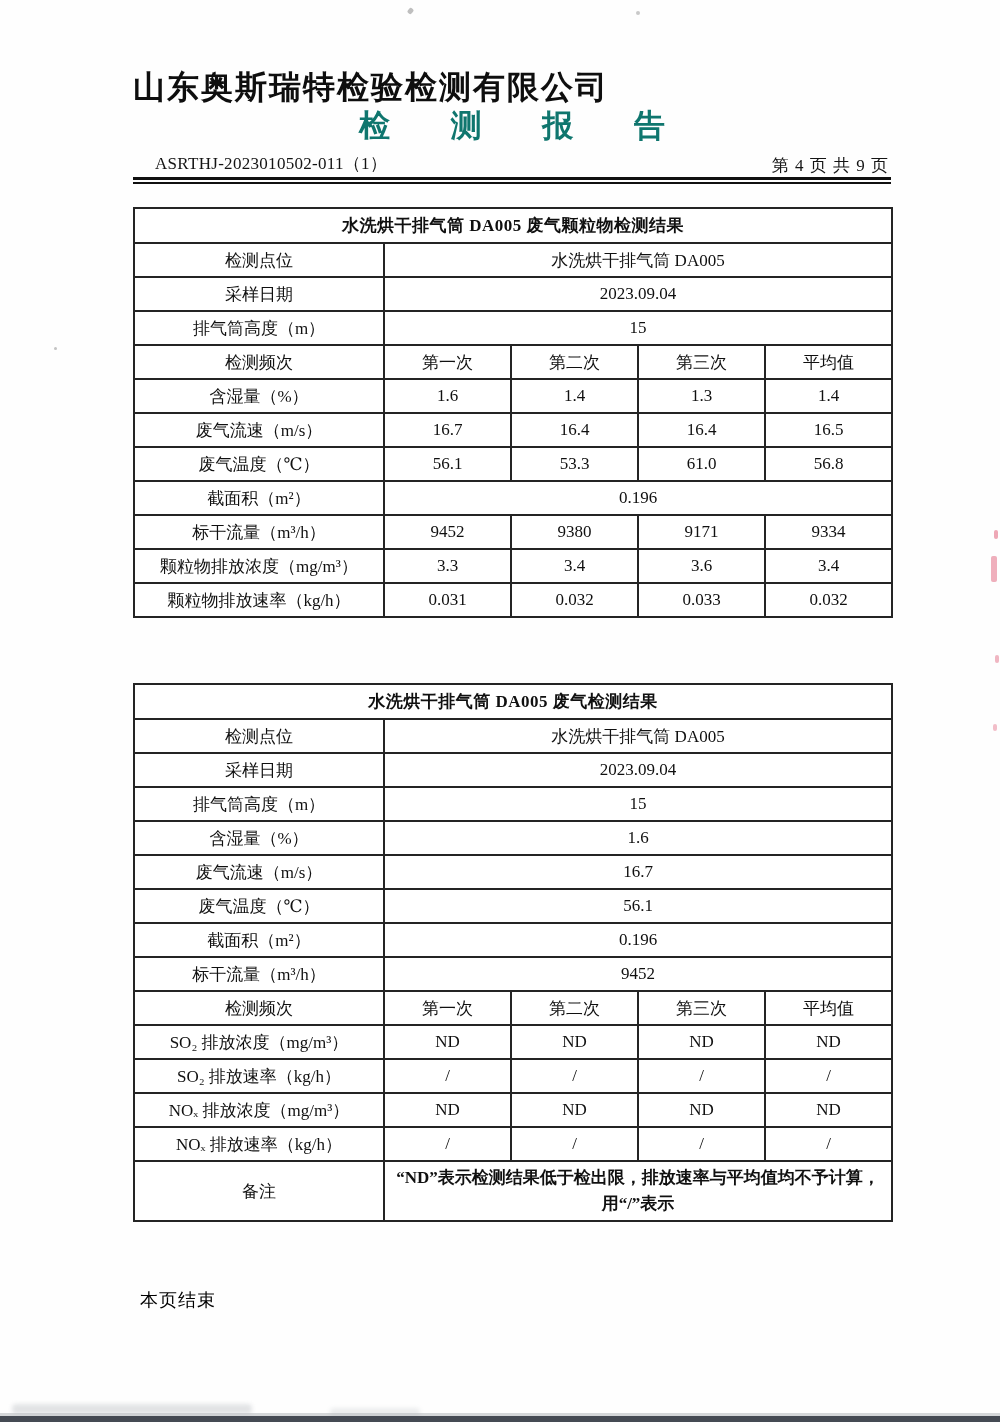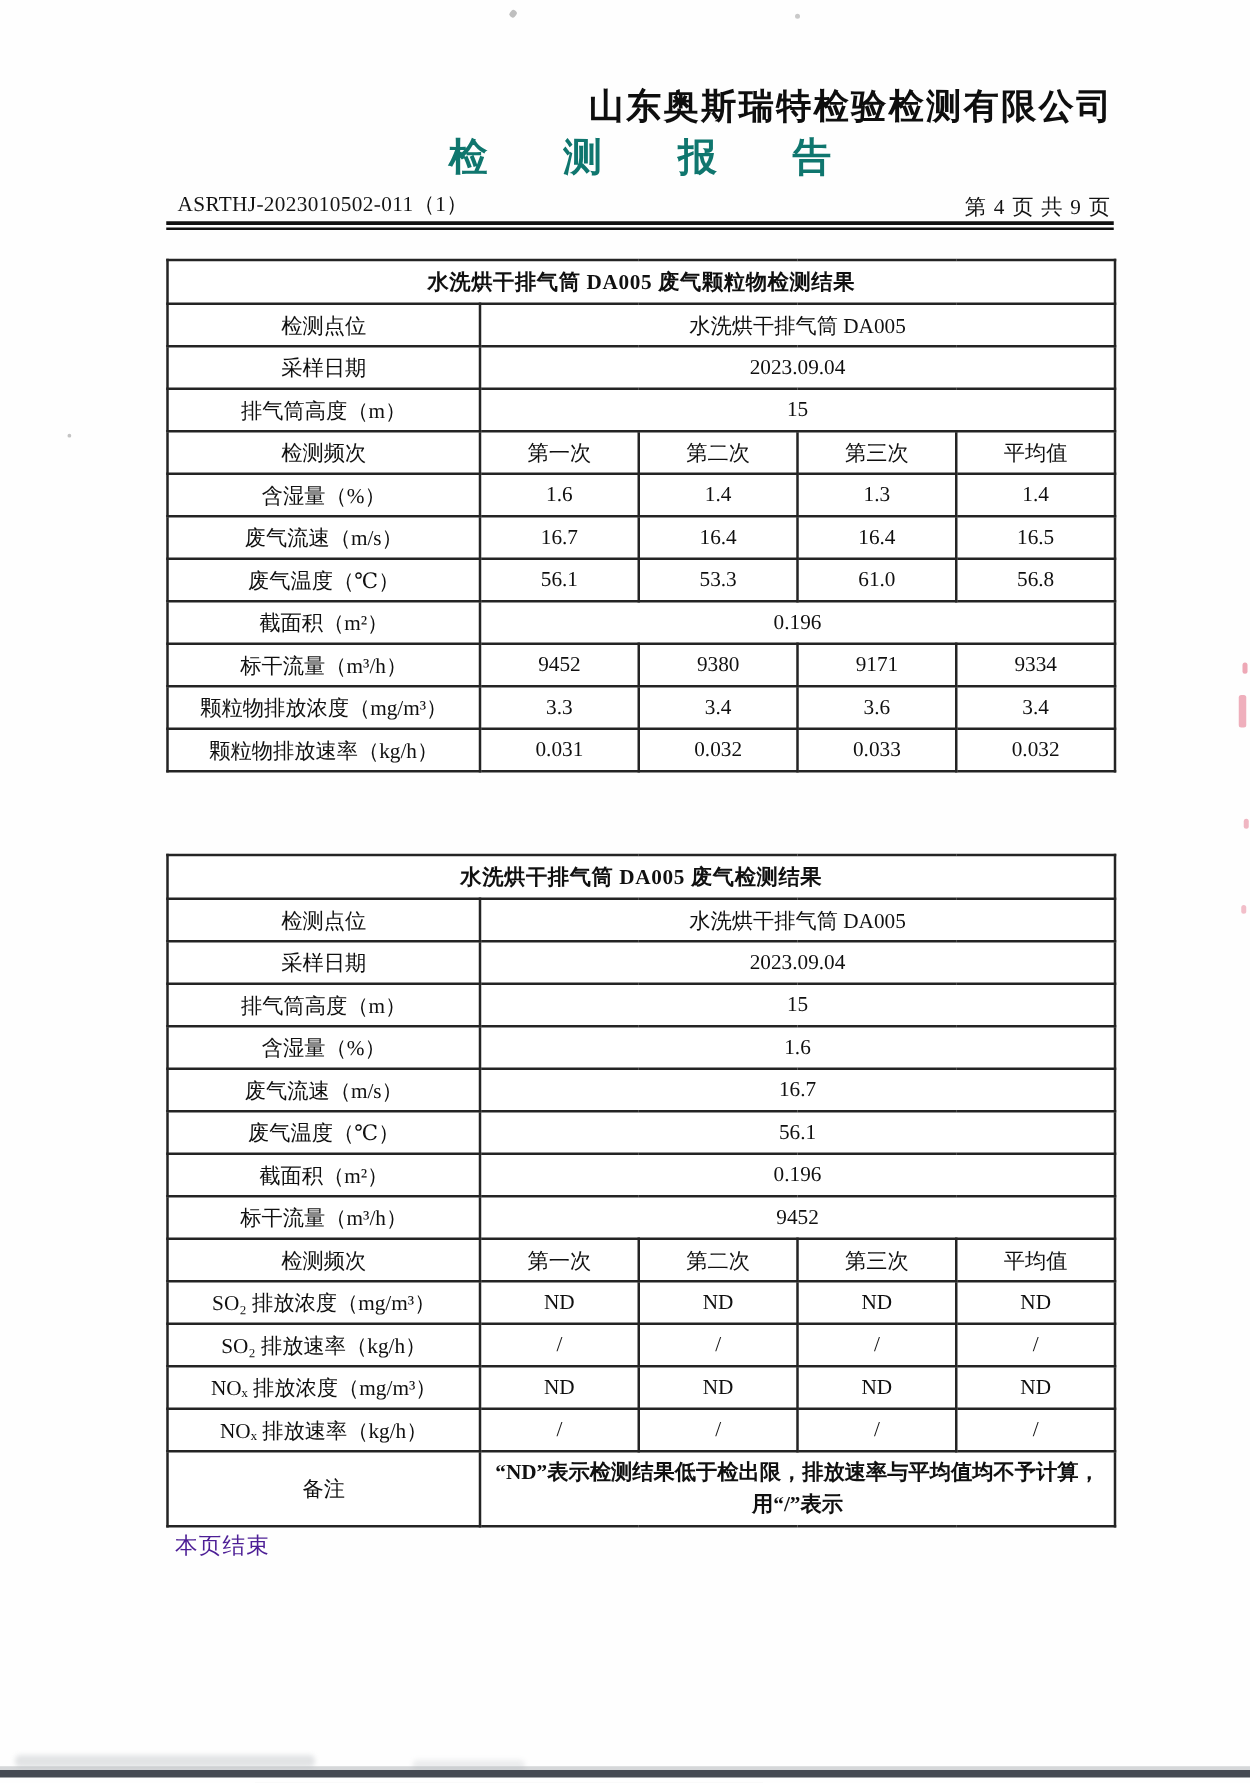--- a/index.html
+++ b/index.html
@@ -8,33 +8,33 @@
     font-family:"Liberation Serif","DejaVu Serif",serif;
     color:#141414;
   }
   .page{
     position:relative;width:1000px;height:1426px;background:#fefefe;overflow:hidden;
   }
   .content{position:absolute;left:133px;top:0;width:758px;}
 
   
   .company{
-    position:absolute;top:66px;left:0;width:100%;text-align:right;
+    position:absolute;top:66px;left:0;width:100%;text-align:left;
     font-family:"Liberation Sans","DejaVu Sans",sans-serif;
-    font-weight:bold;font-size:28px;letter-spacing:2px;color:#0e0e0e;
+    font-weight:bold;font-size:32px;letter-spacing:2px;color:#0e0e0e;
   }
   .report-title{
     position:absolute;top:105px;left:0;width:100%;text-align:center;
     font-family:"Liberation Sans","DejaVu Sans",sans-serif;
     font-weight:bold;font-size:31px;letter-spacing:26px;text-indent:26px;color:#0f766e;
   }
   .meta-row{
     position:absolute;top:152px;left:0;width:100%;height:24px;font-size:17px;
   }
-  .report-no{position:absolute;left:9px;top:0;letter-spacing:0.3px;}
+  .report-no{position:absolute;left:22px;top:0;letter-spacing:0.3px;}
   .page-info{position:absolute;right:2px;top:2px;letter-spacing:1px;text-align:center;}
   .head-rule{
     position:absolute;top:177px;left:0;width:100%;height:0;
     border-top:3px solid #101010;
   }
   .head-rule:after{
     content:"";position:absolute;left:0;top:2px;width:100%;height:2px;background:#101010;
   }
 
   
@@ -51,21 +51,21 @@
   table.report tr{height:34px;}
   table.report tr.title-row{height:35px;}
   td.t-title{
     font-weight:bold;font-size:18px;letter-spacing:0.5px;
   }
   td.t-remark{
     padding:5px 26px;line-height:26px;height:58px;font-weight:bold;
   }
 
   .footer-note{
-    position:absolute;left:140px;top:1224px;font-size:18px;letter-spacing:1px;color:#4c1d95;
+    position:absolute;left:140px;top:1288px;font-size:18px;letter-spacing:1px;color:#000000;
   }
 
   
   .speck{position:absolute;background:#8a8a8a;border-radius:50%;}
   .speck.s1{left:408px;top:8px;width:5px;height:6px;opacity:.55;transform:rotate(40deg);border-radius:2px;}
   .speck.s2{left:636px;top:11px;width:4px;height:4px;opacity:.45;}
   .speck.s3{left:54px;top:347px;width:3px;height:3px;opacity:.5;}
   .redmark{position:absolute;background:#e0607a;border-radius:2px;opacity:.55;}
   .redmark.r1{left:994px;top:530px;width:4px;height:9px;}
   .redmark.r2{left:991px;top:556px;width:6px;height:26px;opacity:.5;}

